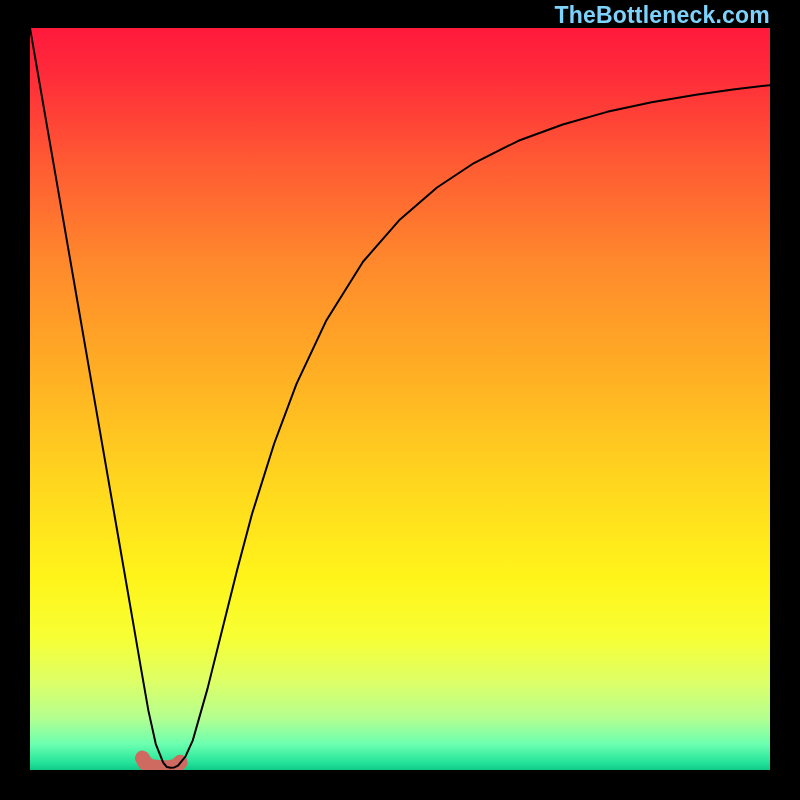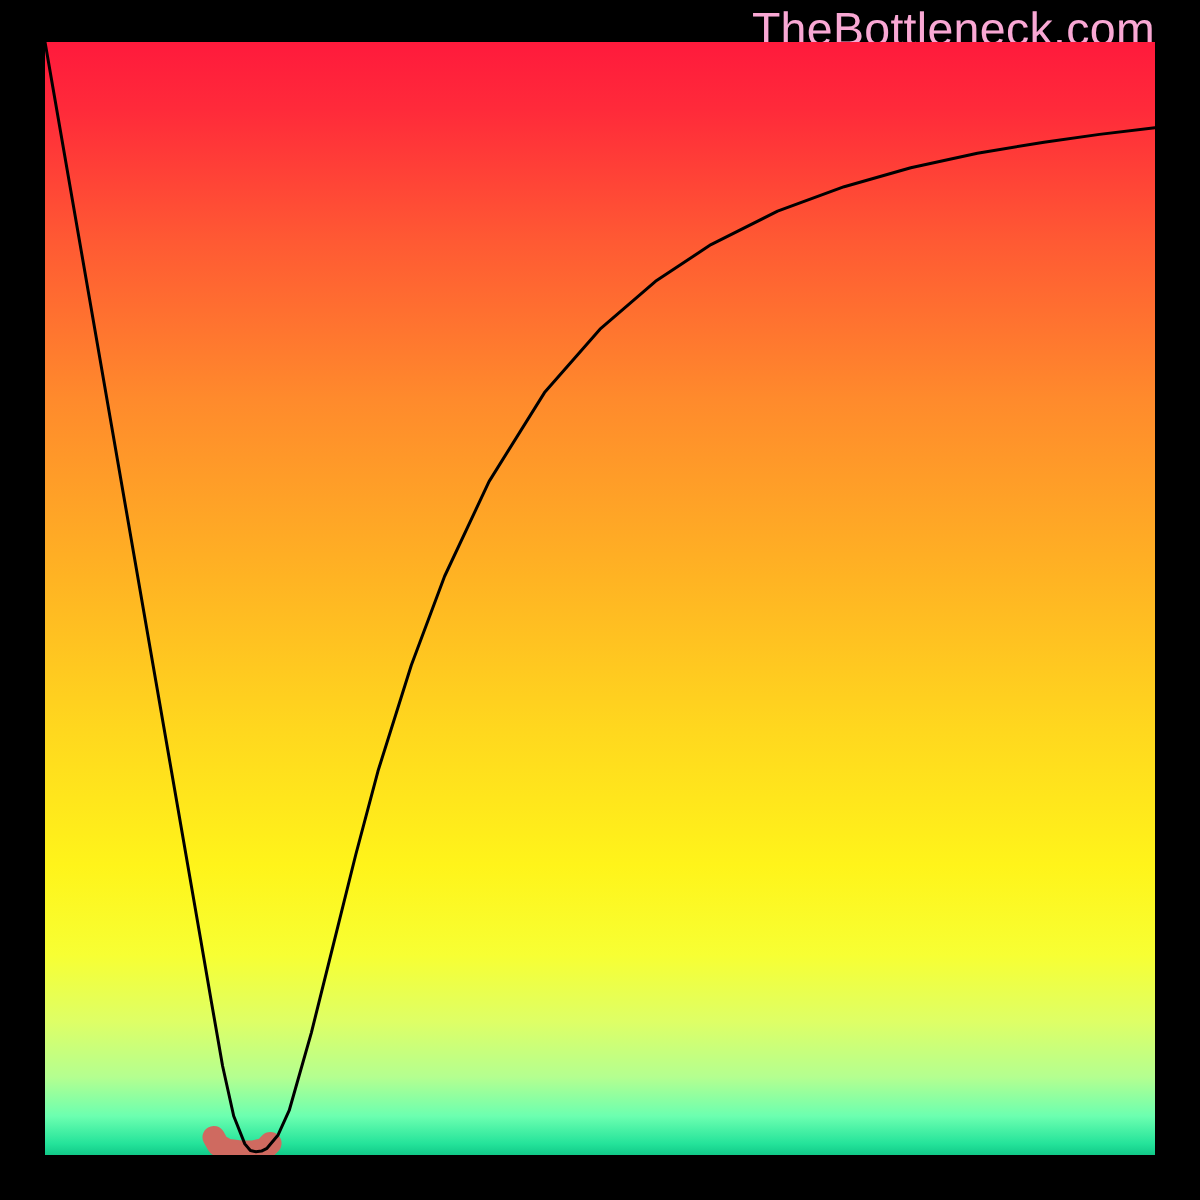--- a/index.html
+++ b/index.html
@@ -23,23 +23,23 @@
     position: absolute;
     left: 0;
     top: 0;
     width: 740px;
     height: 742px;
   }
   .watermark {
     position: absolute;
     top: 2px;
     right: 30px;
-    color: #f9a8d4;
-    font-size: 31px;
-    font-weight: 400;
+    color: #7dd3fc;
+    font-size: 23px;
+    font-weight: 700;
     letter-spacing: 0.2px;
   }
   svg { display: block; }
 </style>
 </head>
 <body>
 
 <div class="watermark">TheBottleneck.com</div>
 
 <div class="frame">

